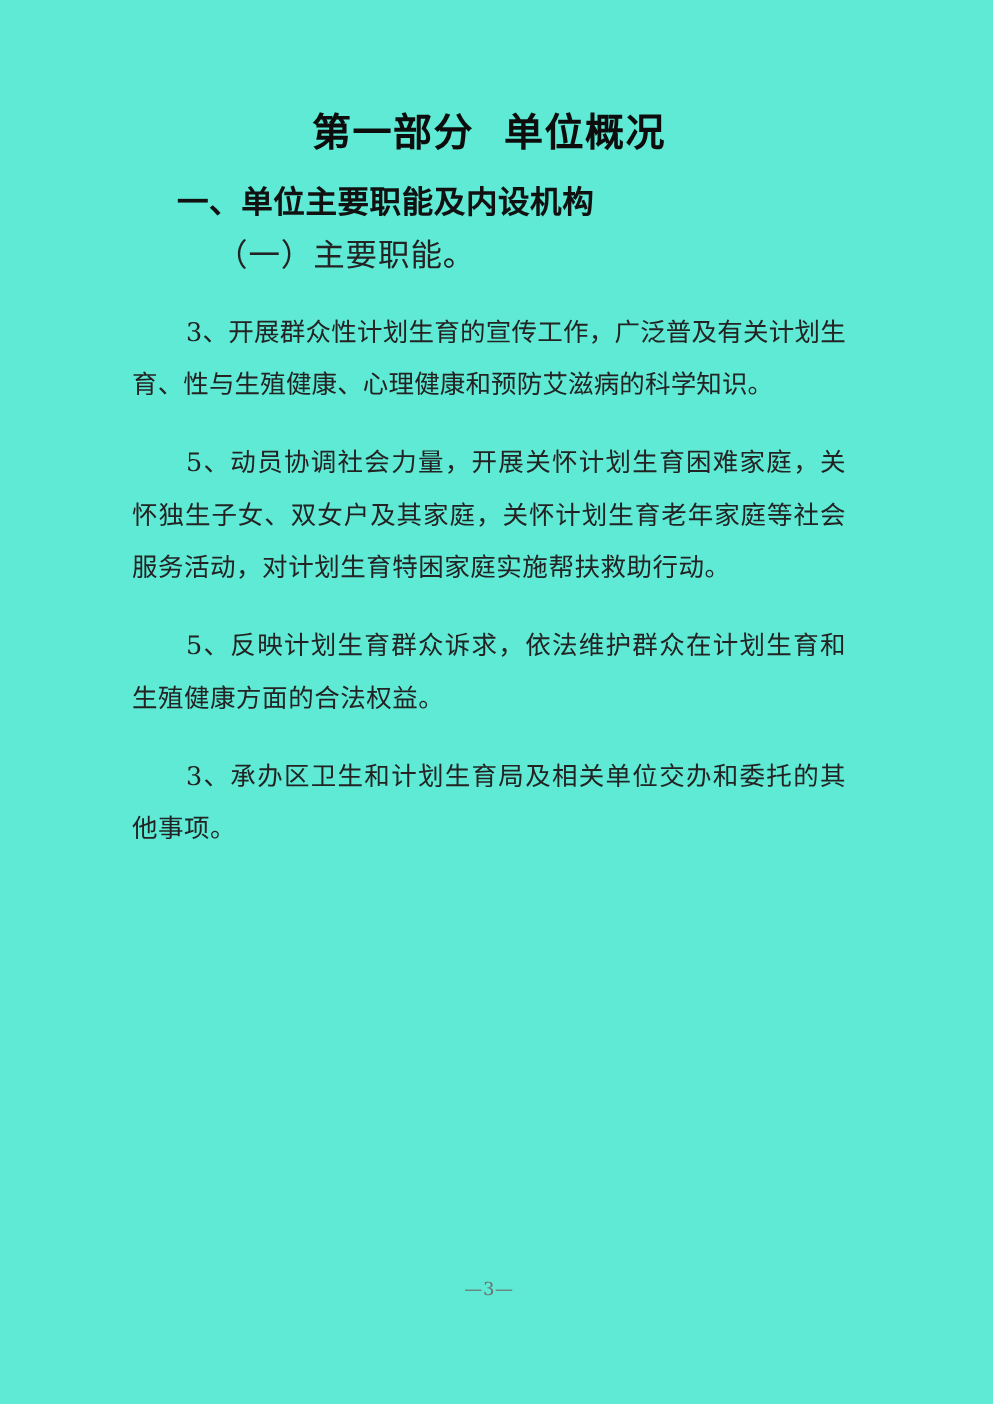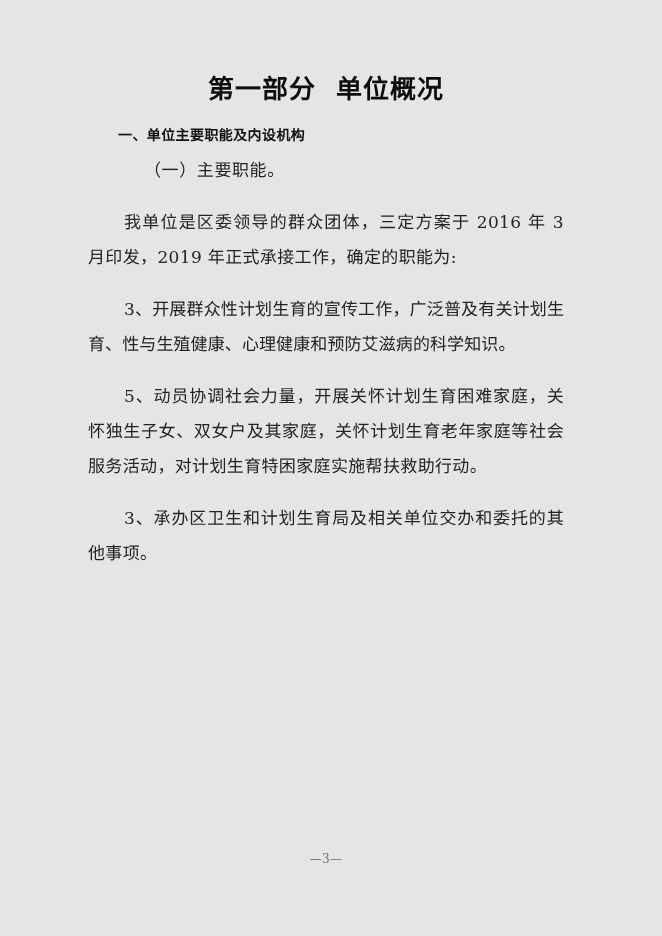--- a/index.html
+++ b/index.html
@@ -14,21 +14,21 @@
     position: relative;
     overflow: hidden;
     font-family: "DejaVu Serif", "Liberation Serif", serif;
     color: #1a1a1a;
     -webkit-font-smoothing: antialiased;
   }
 
   .page {
     position: absolute;
     inset: 0;
-    background: #e5e5e5;
+    background: #5eead4;
     text-decoration: underline;
   }
 
   .page-body {
     position: absolute;
     left: 88px;
     top: 0;
     width: 476px;
     height: 936px;
   }
@@ -53,30 +53,30 @@
   .flow {
     position: absolute;
     left: 0;
     top: 118px;
     width: 476px;
   }
 
   .heading-1 {
     font-family: "DejaVu Sans", "Liberation Sans", sans-serif;
     font-weight: 700;
-    font-size: 14px;
+    font-size: 21px;
     line-height: 35px;
     letter-spacing: 0.4px;
     padding-left: 30px;
     color: #111111;
     white-space: pre;
   }
 
   .heading-2 {
-    font-size: 17px;
+    font-size: 21px;
     line-height: 35px;
     letter-spacing: 0.6px;
     padding-left: 56px;
     color: #232323;
     white-space: pre;
   }
 
   .para {
     font-size: 17px;
     line-height: 35px;
@@ -117,28 +117,28 @@
   <div class="page-body">
 
     <div class="doc-title">第一部分  单位概况</div>
 
     <div class="flow">
 
       <div class="heading-1">一、单位主要职能及内设机构</div>
 
       <div class="heading-2">（一）主要职能。</div>
 
-      <p class="para">我单位是区委领导的群众团体，三定方案于 2016 年 3 月印发，2019 年正式承接工作，确定的职能为:</p>
 
 
 
       <p class="para tight">3、开展群众性计划生育的宣传工作，广泛普及有关计划生育、性与生殖健康、心理健康和预防艾滋病的科学知识。</p>
 
       <p class="para">5、动员协调社会力量，开展关怀计划生育困难家庭，关怀独生子女、双女户及其家庭，关怀计划生育老年家庭等社会服务活动，对计划生育特困家庭实施帮扶救助行动。</p>
 
+      <p class="para">5、反映计划生育群众诉求，依法维护群众在计划生育和生殖健康方面的合法权益。</p>
 
       <p class="para">3、承办区卫生和计划生育局及相关单位交办和委托的其他事项。</p>
 
     </div>
 
     <div class="footer">
       <span class="page-number">—3—</span>
     </div>
 
   </div>

